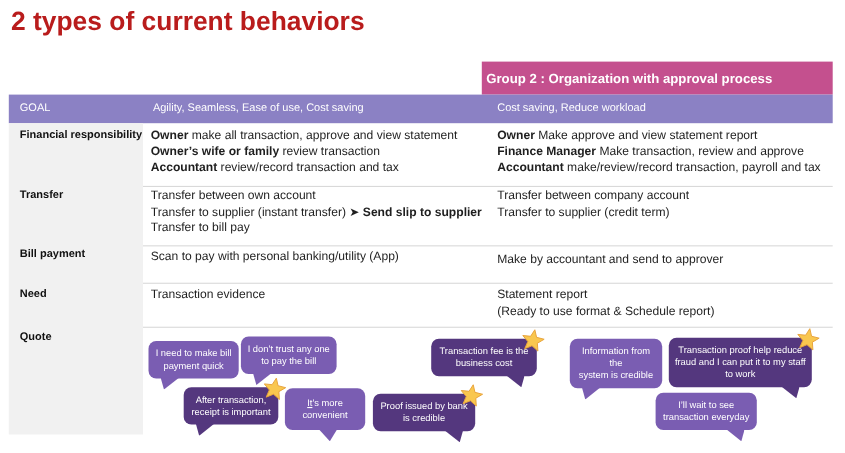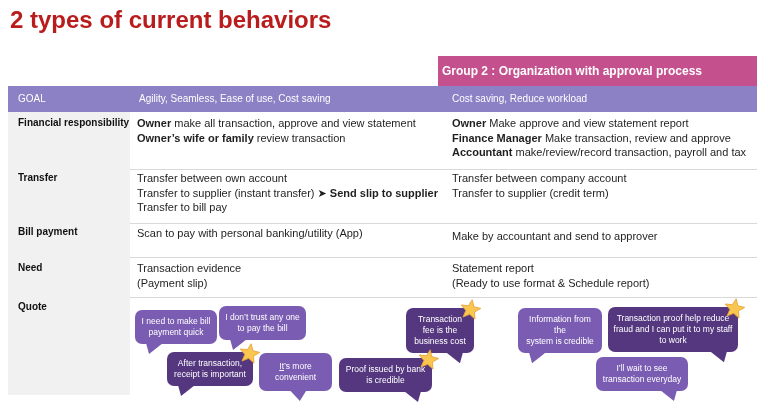--- a/index.html
+++ b/index.html
@@ -75,20 +75,21 @@
   <div class="label-col"></div>
   <div class="row-label" style="top:117px">Financial responsibility</div>
   <div class="row-label" style="top:172px">Transfer</div>
   <div class="row-label" style="top:226px">Bill payment</div>
   <div class="row-label" style="top:262px">Need</div>
   <div class="row-label" style="top:301px">Quote</div>
 
   <div class="cell cell-g1" style="top:116px">
       <div><span class="b">Owner</span><span> make all transaction, approve and view statement</span></div>
       <div><span class="b">Owner’s wife or family</span><span> review transaction</span></div>
+      <div><span class="b">Accountant</span><span> review/record transaction and tax</span></div>
     </div>
   <div class="cell cell-g2" style="top:116px">
       <div><span class="b">Owner</span><span> Make approve and view statement report</span></div>
       <div><span class="b">Finance Manager</span><span> Make transaction, review and approve</span></div>
       <div><span class="b">Accountant</span><span> make/review/record transaction, payroll and tax</span></div>
     </div>
 
   <div class="cell cell-g1" style="top:171px">
       <div><span>Transfer between own account</span></div>
       <div><span>Transfer to supplier (instant transfer) ➤ </span><span class="b">Send slip to supplier</span></div>
@@ -101,21 +102,20 @@
 
   <div class="cell cell-g1" style="top:226px">
       <div><span>Scan to pay with personal banking/utility (App)</span></div>
     </div>
   <div class="cell cell-g2" style="top:229px">
       <div><span>Make by accountant and send to approver</span></div>
     </div>
 
   <div class="cell cell-g1" style="top:261px">
       <div><span>Transaction evidence</span></div>
-      <div><span>(Payment slip)</span></div>
     </div>
   <div class="cell cell-g2" style="top:261px">
       <div><span>Statement report</span></div>
       <div><span>(Ready to use format &amp; Schedule report)</span></div>
     </div>
 
   <div class="sep" style="top:169px"></div>
   <div class="sep" style="top:223px"></div>
   <div class="sep" style="top:257px"></div>
   <div class="sep" style="top:297px"></div>
@@ -129,21 +129,21 @@
   </div>
 
   <div class="bubble medium" style="left:219px;top:306px;width:87px">
     <div>
         <div><span>I don’t trust any one</span></div>
         <div><span>to pay the bill</span></div>
       </div>
     <div class="tail tail-left"></div>
   </div>
 
-  <div class="bubble dark" style="left:406px;top:308px;width:68px">
+  <div class="bubble dark" style="left:392px;top:308px;width:96px">
     <svg class="star" viewBox="0 0 20 20">
       <path d="M10 0.6 L12.6 6.8 L19.4 7.3 L14.2 11.7 L15.8 18.3 L10 14.7 L4.2 18.3 L5.8 11.7 L0.6 7.3 L7.4 6.8 Z" fill="#f9c74f" stroke="#e8a33d" stroke-width="0.8"></path>
     </svg>
     <div>
         <div><span>Transaction fee is the</span></div>
         <div><span>business cost</span></div>
       </div>
     <div class="tail tail-right"></div>
   </div>
 

